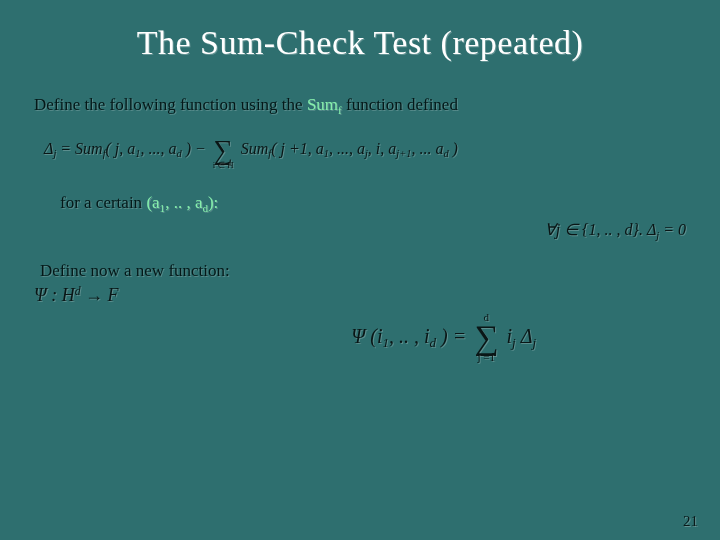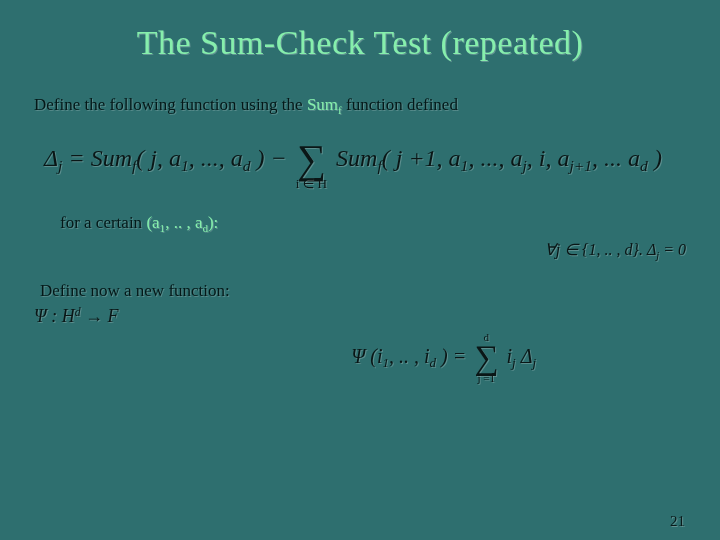--- a/index.html
+++ b/index.html
@@ -10,21 +10,21 @@
     color:#142a2a;
     position:relative;
     overflow:hidden;
   }
   .slide{
     padding:18px 34px 0 34px;
   }
   .title{
     font-size:34px;
     text-align:center;
-    color:#86efac;
+    color:#ffffff;
     text-shadow:1px 1px 0 rgba(255,255,255,.25);
     margin:6px 0 32px 0;
     letter-spacing:.5px;
   }
   .para{
     font-size:17px;
     color:#041818;
     text-shadow:1px 1px 0 rgba(255,255,255,.2);
     margin:0 0 4px 0;
     line-height:1.25;
@@ -33,32 +33,32 @@
   .hl{color:#86efac}
   .sub{font-size:.65em;vertical-align:-.35em}
   .sup{font-size:.65em;vertical-align:.55em}
   .math{
     font-family:"Times New Roman",Times,serif;
     font-style:italic;
     color:#0a1616;
     text-shadow:1px 1px 0 rgba(255,255,255,.22);
     white-space:nowrap;
   }
-  .eq1{font-size:24px;margin:12px 0 22px 10px}
+  .eq1{font-size:16px;margin:12px 0 22px 10px}
   .eq2{font-size:16px;margin:2px 0 20px 0;text-align:right}
   .eq3{font-size:18px;margin:0 0 6px 0;padding-right:140px}
   .eq4{font-size:20px;margin:0;text-align:right;padding-right:150px}
   .sigma{
     display:inline-block;vertical-align:middle;text-align:center;
     line-height:.9;font-style:normal;margin:0 3px;
   }
   .sigma .big{font-size:1.7em;display:block}
   .sigma .lim{font-size:.55em;display:block;}
   .pageno{
-    position:absolute;right:35px;bottom:10px;
+    position:absolute;right:22px;bottom:10px;
     font-family:"Comic Sans MS",cursive;font-size:15px;
     color:#0a1a1a;text-shadow:1px 1px 0 rgba(255,255,255,.25);
   }
 </style>
 </head>
 <body>
 
 <div class="slide">
 
   <div class="title">The Sum-Check Test (repeated)</div>

